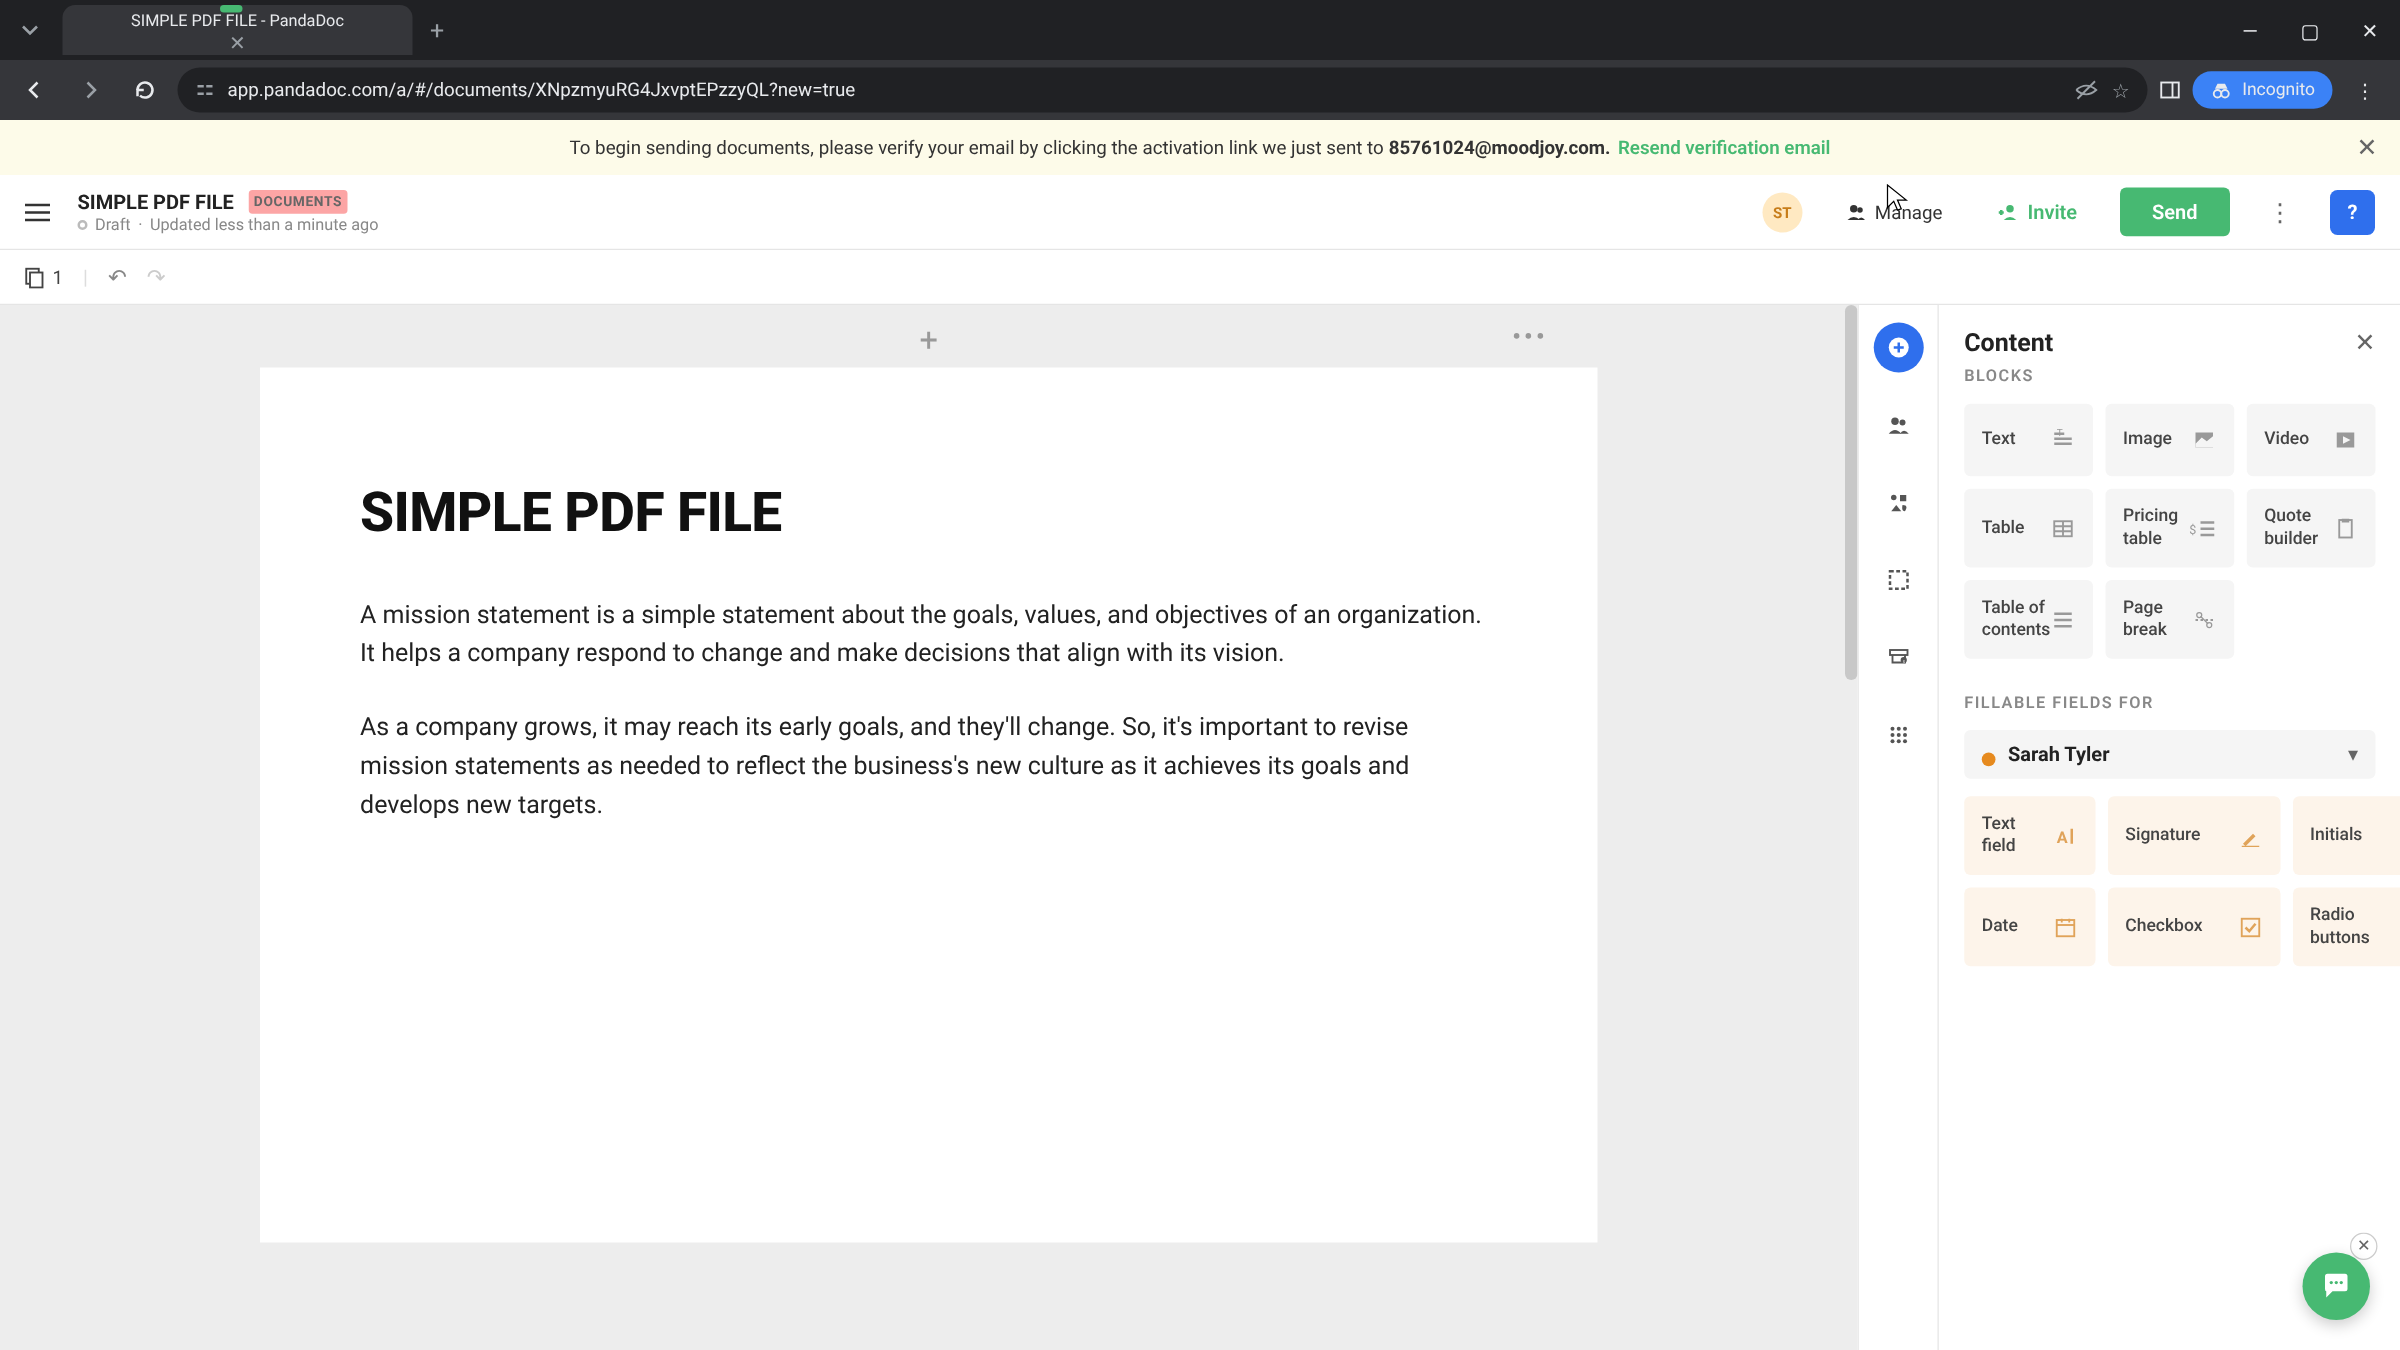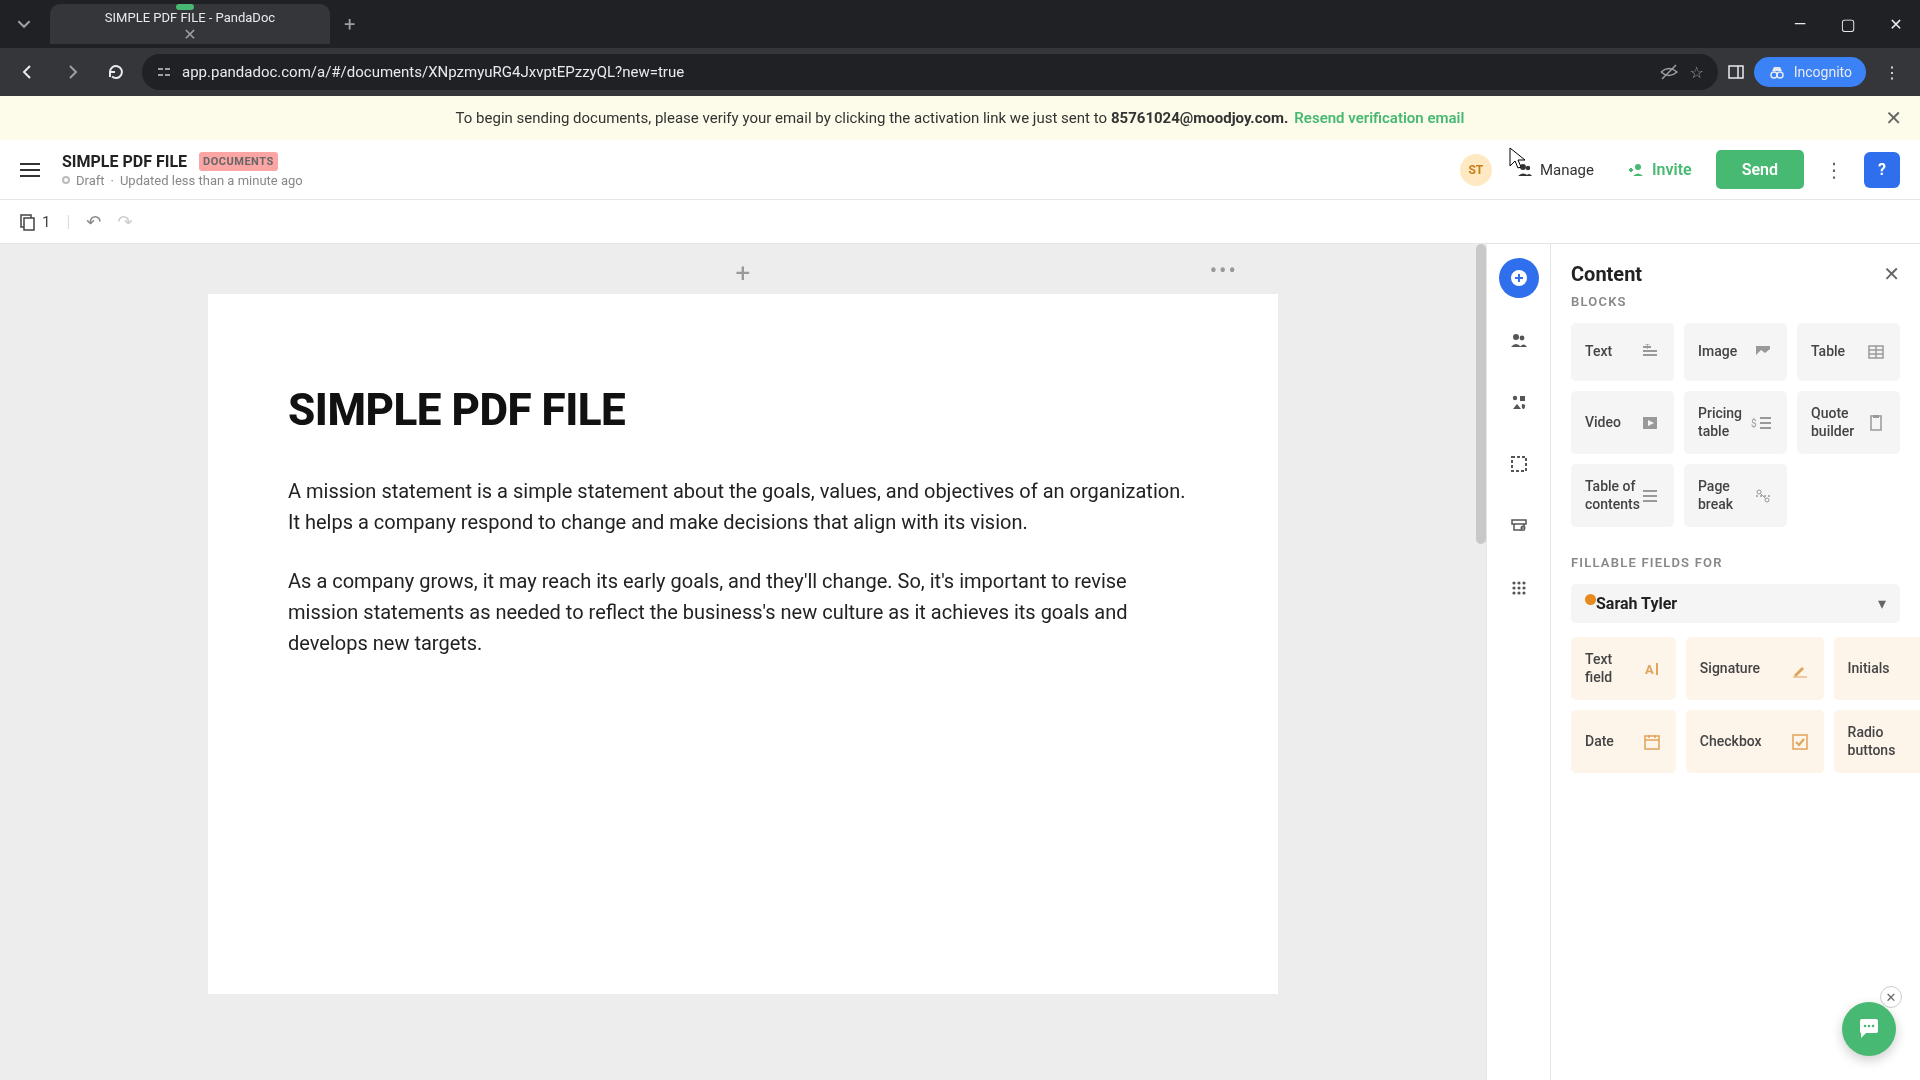--- a/index.html
+++ b/index.html
@@ -35,21 +35,21 @@
 
 .header { height: 60px; display: flex; align-items: center; padding: 0 20px; border-bottom: 1px solid #e5e5e5; }
 .hamburger { cursor: pointer; margin-right: 22px; }
 .hamburger div { width: 20px; height: 2px; background: #333; margin: 4px 0; }
 .doc-info { display: flex; flex-direction: column; }
 .doc-title-row { display: flex; align-items: center; gap: 12px; }
 .doc-title { font-weight: 700; font-size: 16px; color: #222; }
 .doc-badge { background: #fca5a5; color: #666; font-size: 11px; font-weight: 700; padding: 3px 4px; border-radius: 3px; letter-spacing: 0.5px; }
 .doc-meta { font-size: 13px; color: #888; margin-top: 2px; display: flex; align-items: center; gap: 6px; }
 .status-dot { width: 8px; height: 8px; border-radius: 50%; border: 2px solid #bbb; display: inline-block; }
-.header-right { margin-left: auto; display: flex; align-items: center; gap: 14px; }
+.header-right { margin-left: auto; display: flex; align-items: center; gap: 24px; }
 .avatar-badge { background: #ffe9c2; color: #c77d1a; font-weight: 700; font-size: 12px; width: 32px; height: 32px; border-radius: 50%; display: flex; align-items: center; justify-content: center; }
 .manage-btn { display: flex; align-items: center; gap: 6px; color: #333; font-size: 15px; cursor: pointer; padding: 6px 10px; }
 .invite-btn { display: flex; align-items: center; gap: 6px; color: #47b972; font-weight: 600; font-size: 16px; cursor: pointer; padding: 6px 10px; }
 .send-btn { background: #47b972; color: #fff; font-weight: 600; font-size: 16px; border: none; padding: 10px 26px; border-radius: 5px; cursor: pointer; }
 .more-btn { cursor: pointer; color: #666; font-size: 20px; padding: 0 6px; }
 .help-btn { background: #2f6fed; color: #fff; width: 36px; height: 36px; border-radius: 6px; display: flex; align-items: center; justify-content: center; cursor: pointer; font-weight: 700; }
 
 .toolbar { height: 44px; border-bottom: 1px solid #e5e5e5; display: flex; align-items: center; padding: 0 18px; gap: 16px; }
 .page-count { display: flex; align-items: center; gap: 6px; color: #444; font-size: 15px; }
 .undo-btn, .redo-btn { color: #888; font-size: 18px; cursor: pointer; }
@@ -74,21 +74,21 @@
 .panel-head { display: flex; align-items: center; justify-content: space-between; margin-bottom: 8px; }
 .panel-title { font-size: 20px; font-weight: 700; color: #222; }
 .panel-close { color: #666; font-size: 20px; cursor: pointer; }
 .section-label { font-size: 13px; font-weight: 600; color: #888; letter-spacing: 1.2px; margin-bottom: 14px; }
 .block-grid { display: grid; grid-template-columns: 1fr 1fr 1fr; gap: 10px; margin-bottom: 28px; }
 .block-tile { background: #f5f5f5; border-radius: 5px; padding: 14px 14px; display: flex; align-items: center; justify-content: space-between; cursor: grab; min-height: 58px; }
 .block-tile .lbl { font-size: 14px; color: #444; font-weight: 500; line-height: 1.25; }
 .block-tile .ico { color: #999; font-size: 18px; }
 .field-tile { background: #fdf4ea; gap: 28px; }
 .field-tile .ico { color: #e0a35a; }
-.signer-row { display: flex; align-items: flex-start; background: #f5f5f5; padding: 10px 14px; border-radius: 5px; margin-bottom: 14px; cursor: pointer; }
+.signer-row { display: flex; align-items: flex-end; gap: 10px; background: #f5f5f5; padding: 10px 14px; border-radius: 5px; margin-bottom: 14px; cursor: pointer; }
 .signer-dot { width: 11px; height: 11px; background: #e68a1e; border-radius: 50%; }
 .signer-name { font-weight: 700; font-size: 16px; color: #222; flex: 1; }
 .signer-caret { color: #666; }
 
 .chat-widget { position: absolute; right: 24px; bottom: 24px; width: 54px; height: 54px; background: #47b972; border-radius: 50%; display: flex; align-items: center; justify-content: center; color: #fff; font-size: 24px; cursor: pointer; box-shadow: 0 4px 12px rgba(0,0,0,0.2); }
 .chat-close { position: absolute; right: 18px; bottom: 72px; width: 22px; height: 22px; background: #fff; border: 1px solid #ccc; border-radius: 50%; display: flex; align-items: center; justify-content: center; font-size: 13px; color: #666; cursor: pointer; }
 
 .cursor-ptr { position: absolute; left: 1508px; top: 146px; width: 20px; height: 26px; pointer-events: none; z-index: 999; }
 
 svg { display: block; }
@@ -319,36 +319,36 @@
         <div class="block-tile">
             <span class="lbl">Image</span>
             <span class="ico">
               <svg width="20" height="20" viewBox="0 0 20 20">
                 <rect x="3" y="4" width="14" height="12" fill="currentColor"></rect>
                 <path d="M3 13 L8 8 L12 11 L17 7 L17 16 L3 16 Z" fill="#f5f5f5"></path>
               </svg>
             </span>
           </div>
         <div class="block-tile">
+            <span class="lbl">Video</span>
+            <span class="ico">
+              <svg width="20" height="20" viewBox="0 0 20 20">
+                <rect x="3" y="4" width="14" height="12" fill="currentColor"></rect>
+                <path d="M8 7 L14 10 L8 13 Z" fill="#f5f5f5"></path>
+              </svg>
+            </span>
+          </div>
+        <div class="block-tile">
             <span class="lbl">Table</span>
             <span class="ico">
               <svg width="20" height="20" viewBox="0 0 20 20">
                 <rect x="3" y="4" width="14" height="12" fill="none" stroke="currentColor" stroke-width="1.5"></rect>
                 <line x1="3" y1="8" x2="17" y2="8" stroke="currentColor" stroke-width="1.5"></line>
                 <line x1="3" y1="12" x2="17" y2="12" stroke="currentColor" stroke-width="1.5"></line>
                 <line x1="10" y1="4" x2="10" y2="16" stroke="currentColor" stroke-width="1.5"></line>
-              </svg>
-            </span>
-          </div>
-        <div class="block-tile">
-            <span class="lbl">Video</span>
-            <span class="ico">
-              <svg width="20" height="20" viewBox="0 0 20 20">
-                <rect x="3" y="4" width="14" height="12" fill="currentColor"></rect>
-                <path d="M8 7 L14 10 L8 13 Z" fill="#f5f5f5"></path>
               </svg>
             </span>
           </div>
         <div class="block-tile">
             <span class="lbl">Pricing table</span>
             <span class="ico">
               <svg width="22" height="20" viewBox="0 0 22 20">
                 <text x="0" y="14" font-size="10" fill="currentColor">$</text>
                 <line x1="9" y1="5" x2="20" y2="5" stroke="currentColor" stroke-width="2"></line>
                 <line x1="9" y1="10" x2="20" y2="10" stroke="currentColor" stroke-width="2"></line>

